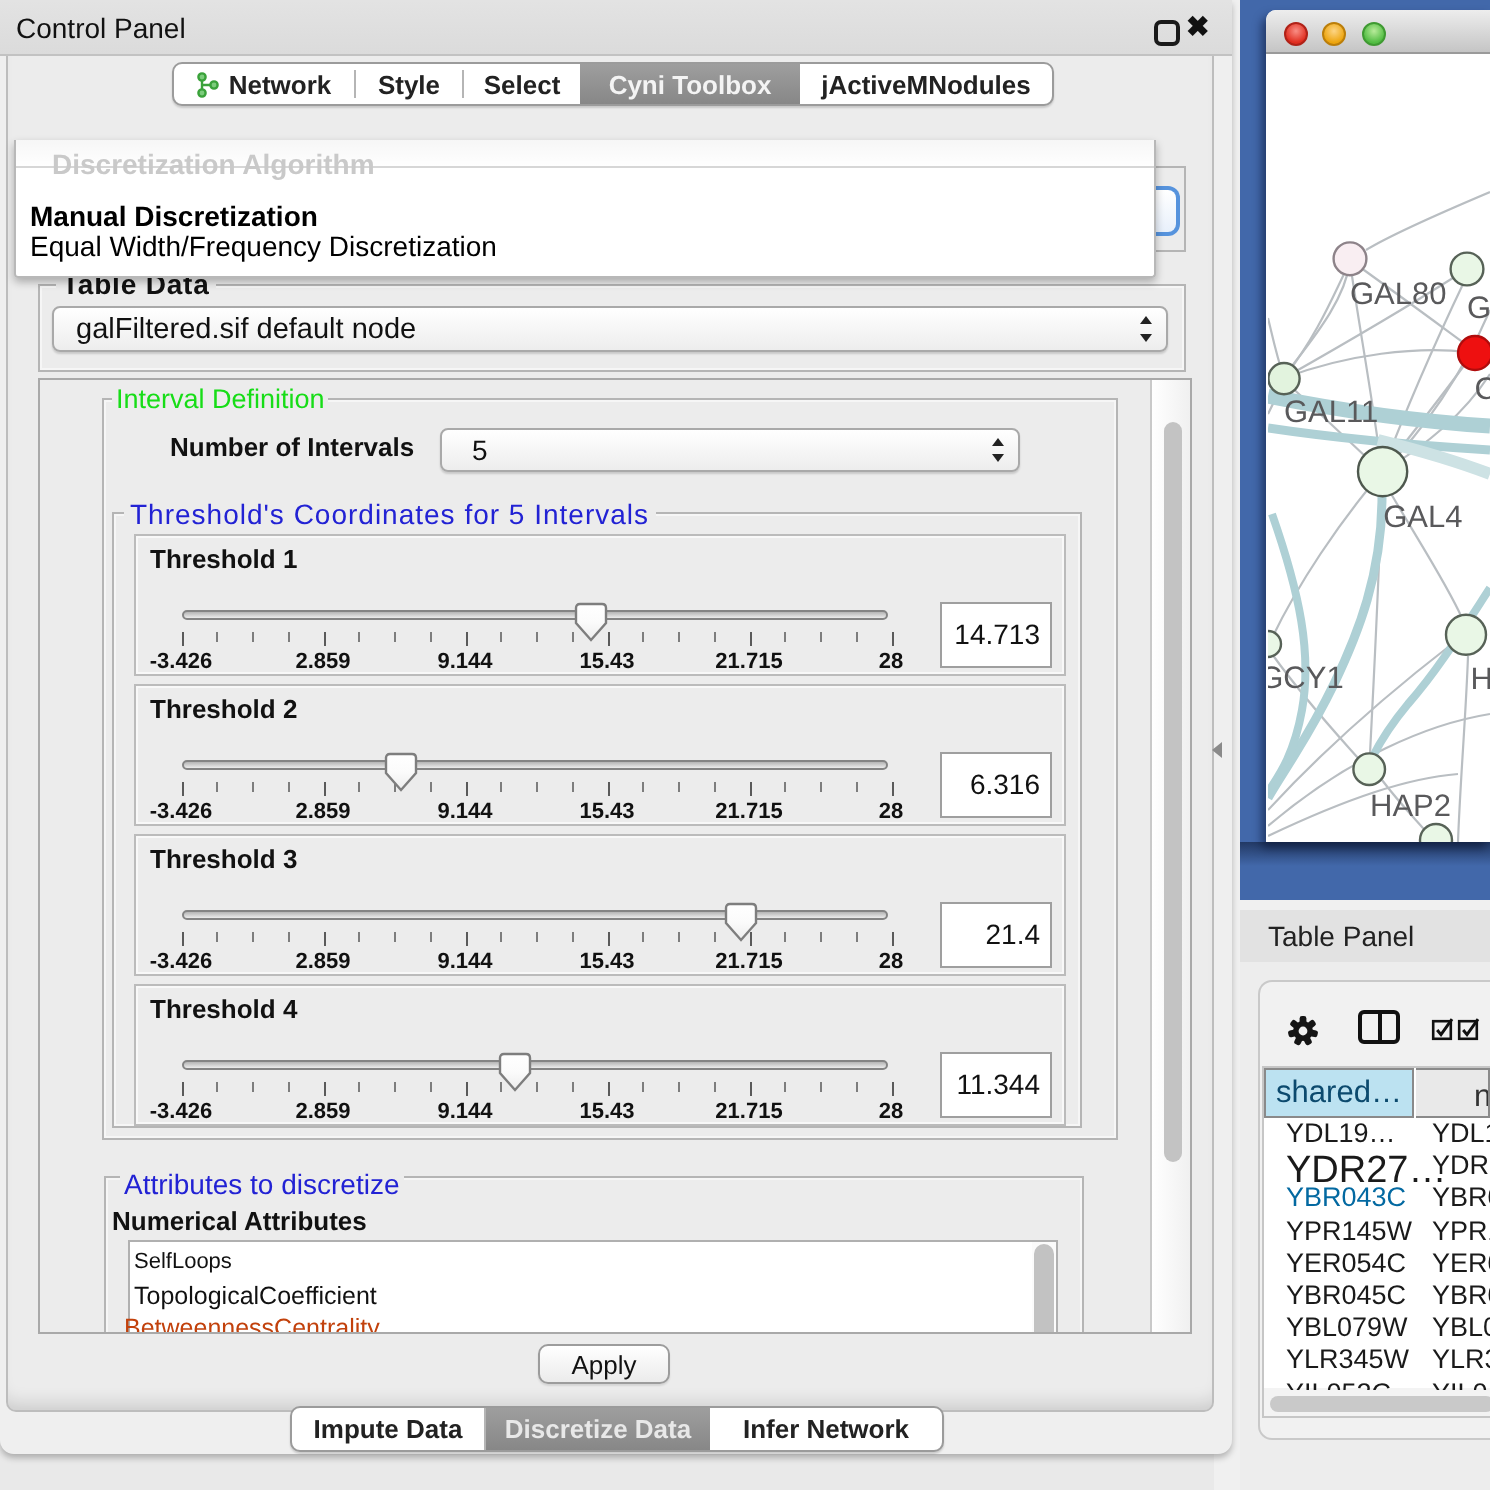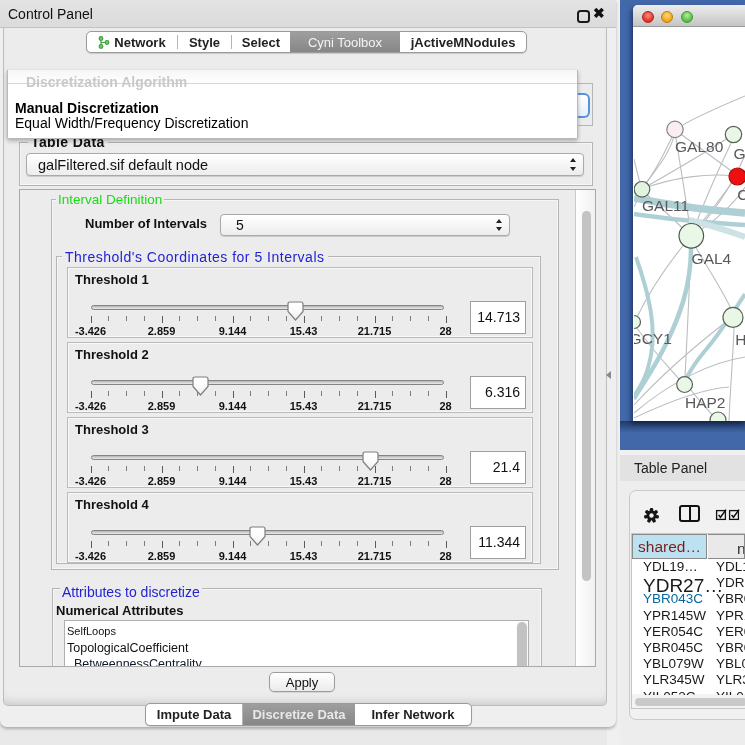--- a/index.html
+++ b/index.html
@@ -24,21 +24,21 @@
             <path d="M3,3 L3,10 M3,6.5 L9,6.5" fill="none"></path>
             <circle cx="3" cy="2.5" r="1.8"></circle>
             <circle cx="3" cy="10.5" r="1.8"></circle>
             <circle cx="9" cy="6.5" r="1.8"></circle>
           </g>
         </svg>Network</div>
   <div style="width:1px;background:#b5b5b5;margin:3px 0"></div>
   <div style="width:53px;display:flex;align-items:center;justify-content:center;font-size:13px;font-weight:bold;color:#222">Style</div>
   <div style="width:1px;background:#b5b5b5;margin:3px 0"></div>
   <div style="width:58px;display:flex;align-items:center;justify-content:center;font-size:13px;font-weight:bold;color:#222">Select</div>
-  <div style="width:110px;display:flex;align-items:center;justify-content:center;font-size:13px;font-weight:normal;color:#f4f4f4;background:linear-gradient(#9e9e9e,#878787)">Cyni Toolbox</div>
+  <div style="width:110px;display:flex;align-items:center;justify-content:center;font-size:13px;font-weight:bold;color:#f4f4f4;background:linear-gradient(#9e9e9e,#878787)">Cyni Toolbox</div>
   <div style="width:126px;display:flex;align-items:center;justify-content:center;font-size:13px;font-weight:bold;color:#222">jActiveMNodules</div>
 </div>
 
 <div class="abs" style="left:19px;top:83px;width:574px;height:43px;border:1px solid #b5b5b5"></div>
 <div class="abs" style="left:578px;top:93px;width:12px;height:25px;border:2.5px solid #5693dd;border-left:none;border-radius:0 6px 6px 0;background:linear-gradient(#ffffff,#e8f0fb)"></div>
 
 <div class="abs" style="left:19px;top:142px;width:574px;height:44px;border:1px solid #b5b5b5;box-shadow:inset 0 0 0 1px #f6f6f6"></div>
 <div class="abs" style="left:28px;top:134px;font-size:14px;letter-spacing:0.4px;font-weight:bold;color:#111;background:#ececec;padding:0 3px">Table Data</div>
 <div class="abs" style="left:26px;top:153px;width:558px;height:23px;border:1px solid #a9a9a9;border-radius:4px;background:linear-gradient(#ffffff,#ededed);box-shadow:0 1px 1px rgba(0,0,0,0.15)">
   <div style="position:absolute;left:11px;top:3px;font-size:14.5px;color:#111">galFiltered.sif default node</div>
@@ -229,21 +229,21 @@
 <path d="M3,1 L14,1 Q16,1 16,3 L16,10.5 L8.5,19 L1,10.5 L1,3 Q1,1 3,1 Z" fill="url(#thg4)" stroke="#7e7e7e" stroke-width="1.2"></path>
           </svg>
 <div style="position:absolute;left:470px;top:525px;width:56px;height:33px;background:#fff;border:1px solid #9f9f9f;font-size:14px;color:#111;text-align:right;line-height:31px;padding-right:5px">11.344</div>
 
     <div class="abs" style="left:52px;top:587px;width:490px;height:100px;border:1px solid #b5b5b5;box-shadow:inset 0 0 0 1px #f6f6f6"></div>
     <div class="abs" style="left:60px;top:583px;font-size:14px;color:#2222d4;background:#ececec;padding:0 2px">Attributes to discretize</div>
     <div class="abs" style="left:56px;top:602px;font-size:13px;font-weight:bold;color:#111">Numerical Attributes</div>
     <div class="abs" style="left:64px;top:619px;width:465px;height:60px;background:#fff;border:1px solid #b0b0b0"></div>
     <div class="abs" style="left:67px;top:624px;font-size:11px;color:#111">SelfLoops</div>
     <div class="abs" style="left:67px;top:640px;font-size:12.5px;color:#111">TopologicalCoefficient</div>
-    <div class="abs" style="left:74px;top:656px;font-size:12.5px;color:#0f172a">BetweennessCentrality</div>
+    <div class="abs" style="left:62px;top:656px;font-size:12.5px;color:#c2410c">BetweennessCentrality</div>
     <div class="abs" style="left:516px;top:620px;width:12px;height:58px;background:#fbfbfb"></div>
     <div class="abs" style="left:517px;top:621px;width:10px;height:57px;background:#c2c2c2;border-radius:5px"></div>
   </div>
  </div>
 </div>
 
 <div class="abs" style="left:7px;top:70px;width:571px;height:69px;background:linear-gradient(rgba(255,255,255,0.55) 0px,rgba(255,255,255,0.92) 12px,#ffffff 14px);border:1px solid #b8b8b8;border-top:none;border-radius:0 0 2px 2px;box-shadow:0 2px 4px rgba(0,0,0,0.28)"></div>
 <div class="abs" style="left:8px;top:83px;width:569px;height:1px;background:#d6d6d6"></div>
 <div class="abs" style="left:26px;top:74px;font-size:14px;font-weight:bold;color:#c9c9c9">Discretization Algorithm</div>
 <div class="abs" style="left:15px;top:100px;font-size:14px;font-weight:bold;color:#000">Manual Discretization</div>
@@ -367,21 +367,21 @@
       <rect x="0.6" y="1.6" width="8.8" height="8.8" fill="none" stroke="#111" stroke-width="1.3"></rect>
       <path d="M2.6,6 L4.5,8.3 L10,0.6" fill="none" stroke="#111" stroke-width="1.5"></path>
     </svg>
 <svg class="abs" style="left:728.5px;top:509px;overflow:visible" width="11" height="11" viewBox="0 0 11 11">
       <rect x="0.6" y="1.6" width="8.8" height="8.8" fill="none" stroke="#111" stroke-width="1.3"></rect>
       <path d="M2.6,6 L4.5,8.3 L10,0.6" fill="none" stroke="#111" stroke-width="1.5"></path>
     </svg>
 
 <div class="abs" style="left:631px;top:533px;width:114px;height:176px;background:#fff;border:1px solid #c6c6c6;border-right:none"></div>
     <div class="abs" style="left:632px;top:694px;width:113px;height:14px;background:#f3f3f3"></div>
-<div class="abs" style="left:632px;top:534px;width:75px;height:25px;background:#bce2f1;border:1px solid #8a8a8a;font-size:15.5px;color:#7f1d1d;text-align:center;line-height:24px">shared…</div>
+<div class="abs" style="left:632px;top:534px;width:75px;height:25px;background:#bce2f1;border:1px solid #8a8a8a;font-size:15.5px;color:#0c4a6e;text-align:center;line-height:24px">shared…</div>
 <div class="abs" style="left:708px;top:534px;width:37px;height:25px;background:#e9e9e9;border:1px solid #8a8a8a;border-left:none;font-size:15.5px;color:#333;line-height:27px;padding-left:29px;overflow:hidden">na</div>
 <div style="position:absolute;left:632px;top:558px;width:113px;height:137px;overflow:hidden">
 <div style="position:absolute;left:11px;top:1px;font-size:13.5px;color:#1a1a1a">YDL19…</div>
 <div style="position:absolute;left:84px;top:1px;font-size:13.5px;color:#1a1a1a">YDL1</div>
 <div style="position:absolute;left:11px;top:17px;font-size:19px;color:#1a1a1a">YDR27…</div>
 <div style="position:absolute;left:84px;top:17px;font-size:13.5px;color:#1a1a1a">YDR2</div>
 <div style="position:absolute;left:11px;top:33px;font-size:13.5px;color:#0369a1">YBR043C</div>
 <div style="position:absolute;left:84px;top:33px;font-size:13.5px;color:#1a1a1a">YBR0</div>
 <div style="position:absolute;left:11px;top:50px;font-size:13.5px;color:#1a1a1a">YPR145W</div>
 <div style="position:absolute;left:84px;top:50px;font-size:13.5px;color:#1a1a1a">YPR1</div>

